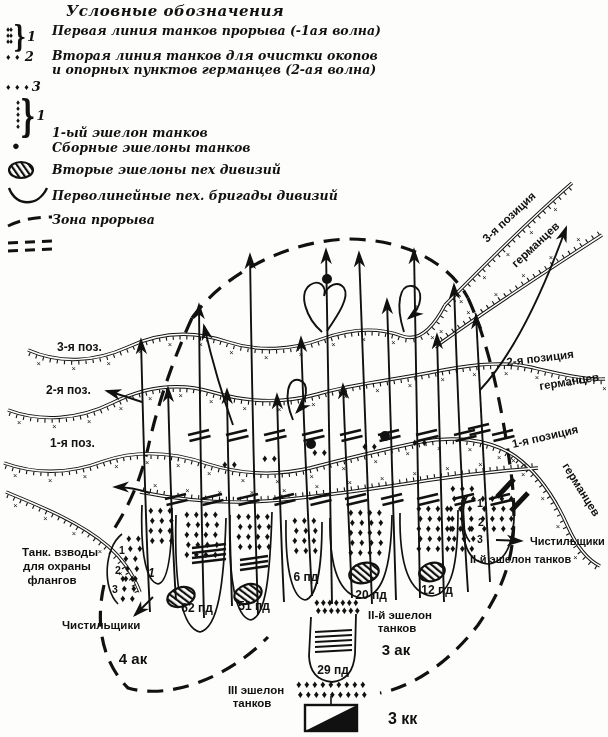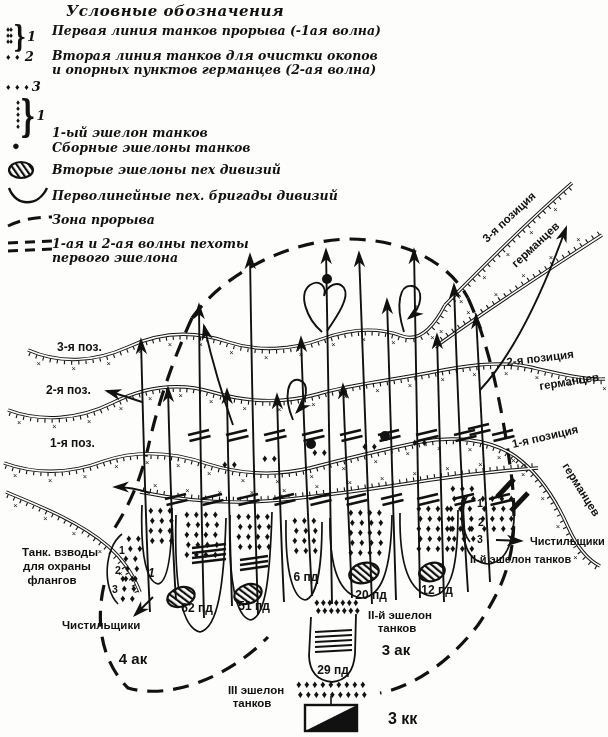--- a/index.html
+++ b/index.html
@@ -1048,19 +1048,15 @@
       <div class="ltxt">Зона прорыва</div>
     </div>
 
     <div class="lrow" style="top:237px">
       <div class="lsym">
         <svg width="48" height="20">
           <line x1="2" y1="6" x2="46" y2="4" stroke="#111" stroke-width="3" stroke-dasharray="10 7"></line>
           <line x1="2" y1="14" x2="46" y2="12" stroke="#111" stroke-width="3" stroke-dasharray="10 7"></line>
         </svg>
       </div>
-      <div class="ltxt">
-        <div>1-ая и 2-ая волны пехоты</div>
-        <div>первого эшелона</div>
-      </div>
     </div>
   </div>
 </div>
 
 </body></html>

